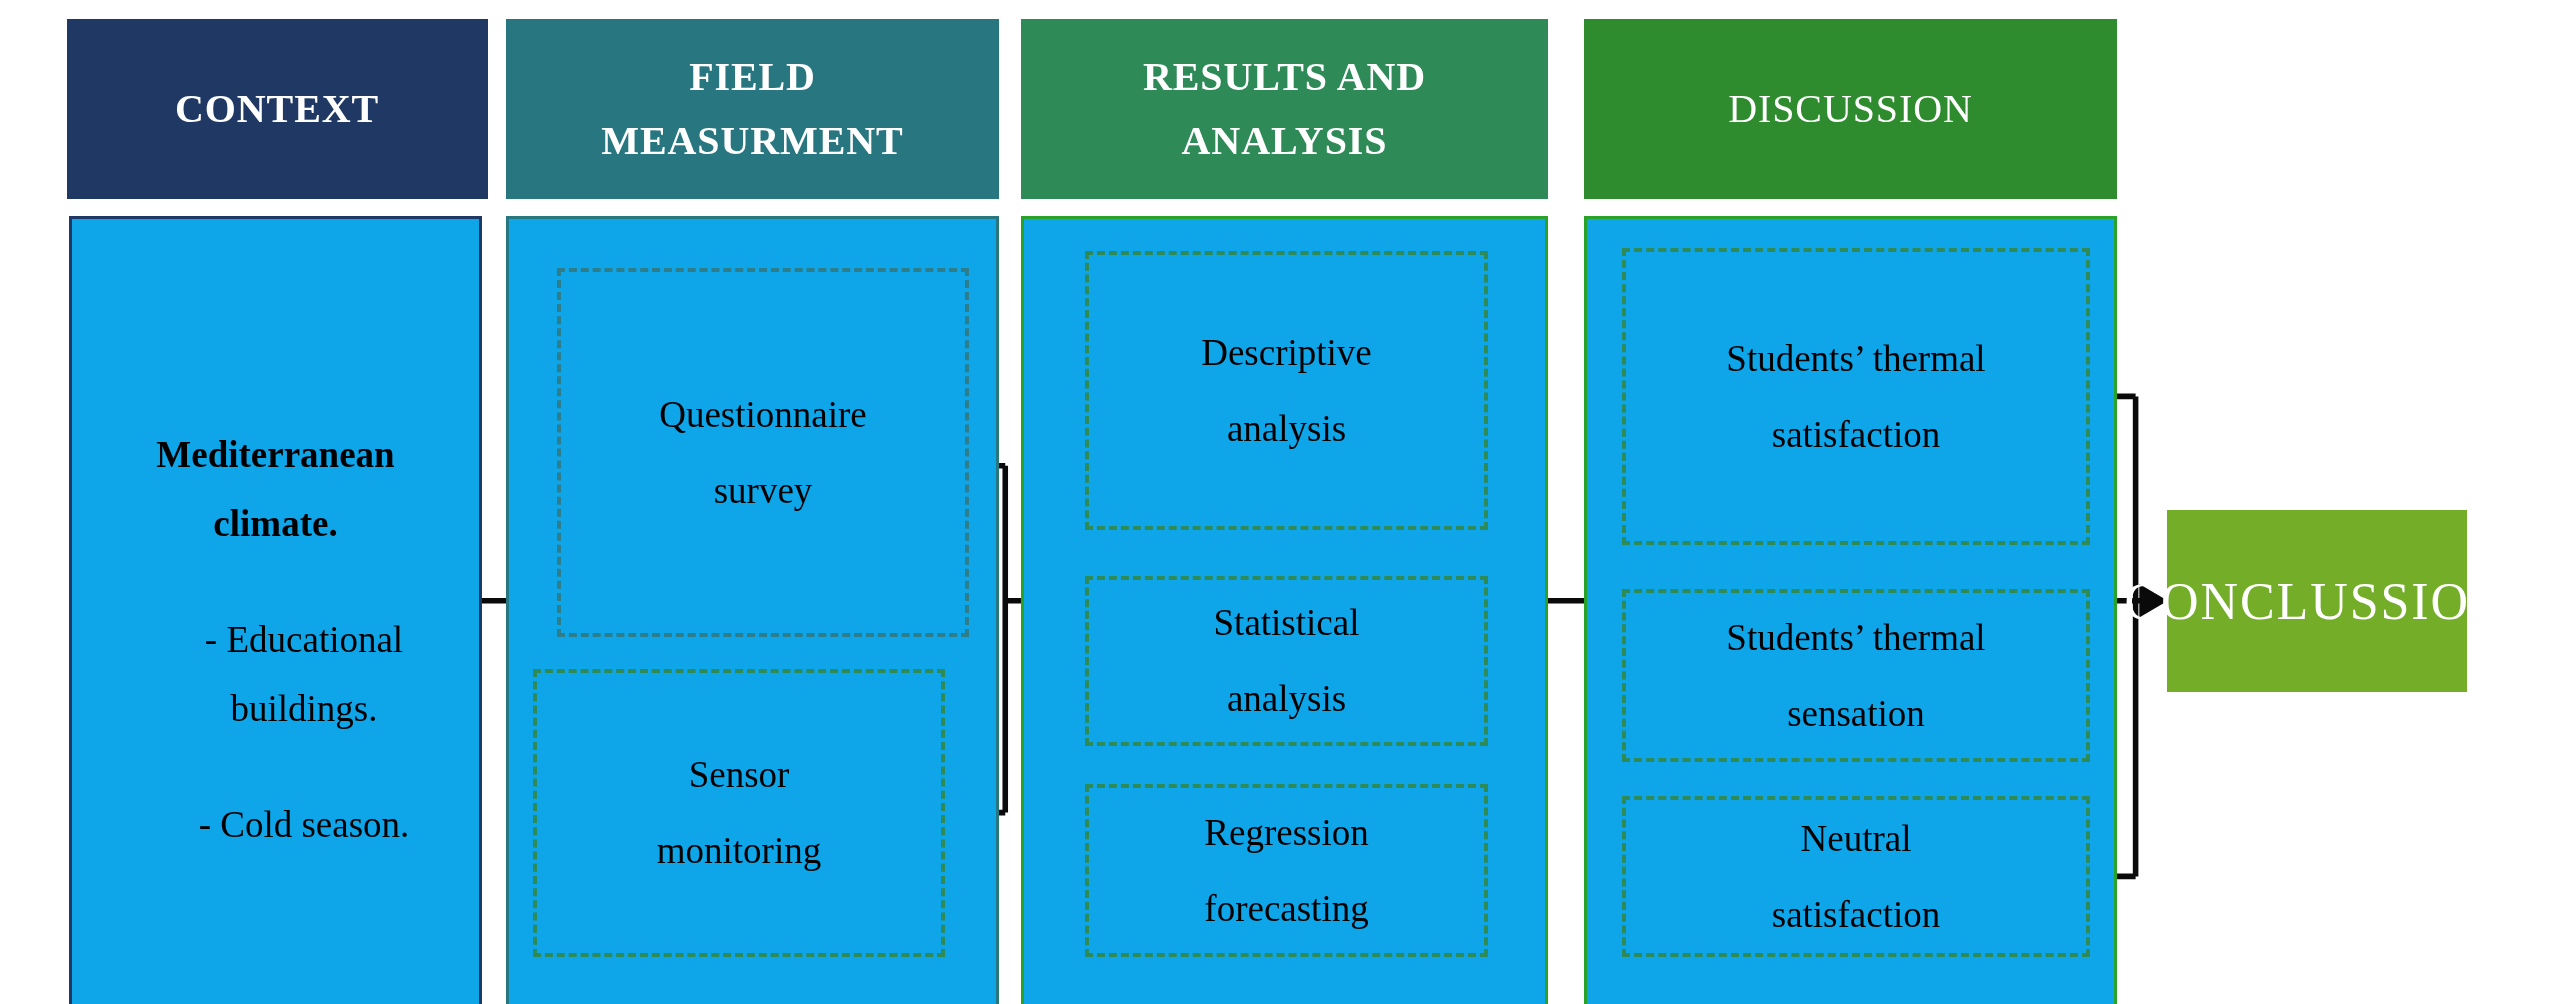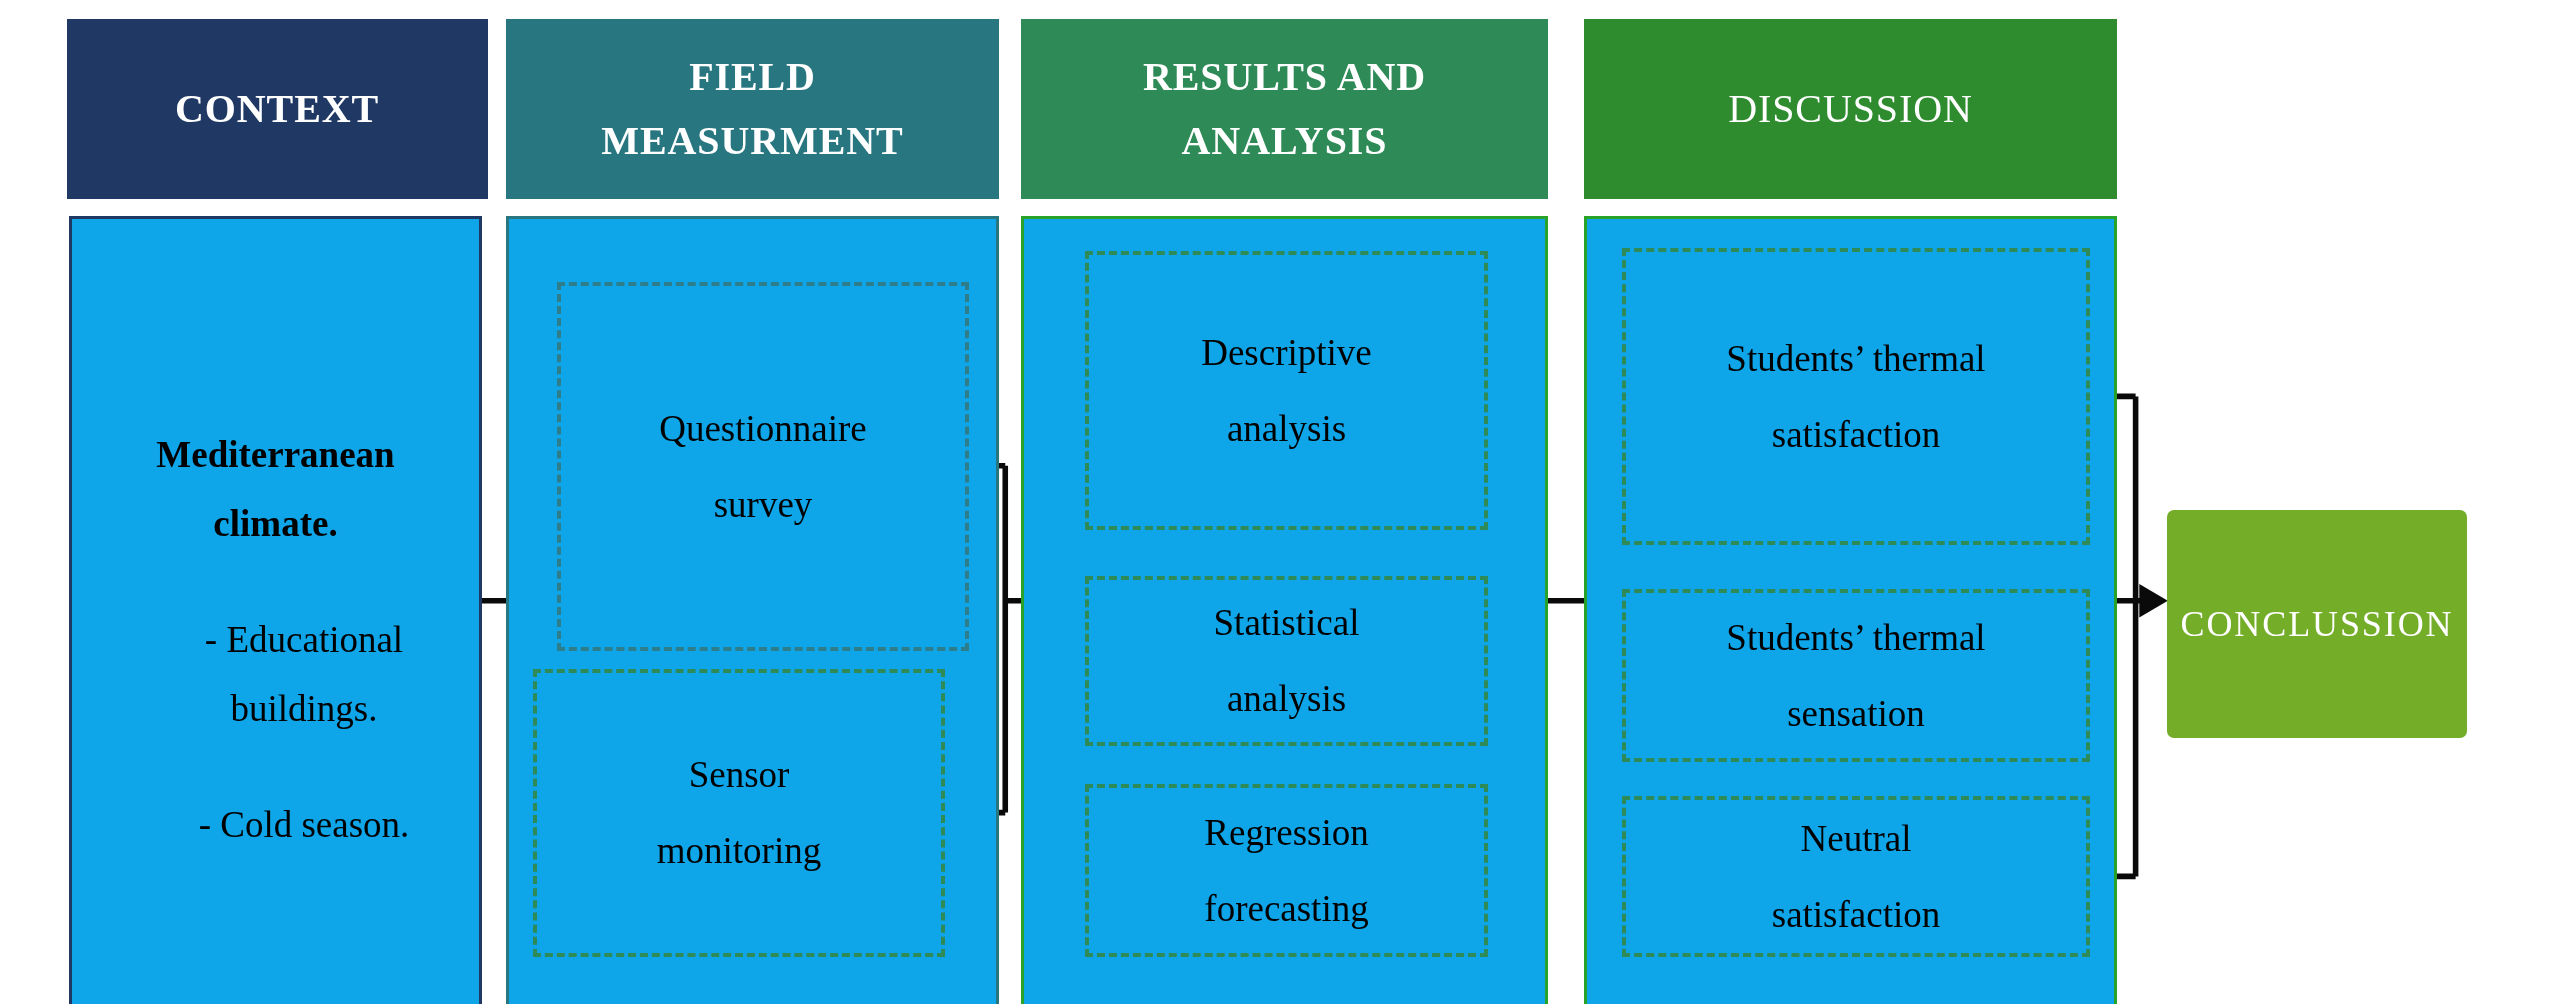--- a/index.html
+++ b/index.html
@@ -40,35 +40,35 @@
 
   .ctx-title{font-weight:bold;text-align:center;}
   .ctx-bullet{text-align:center;padding-left:59px;padding-right:2px;font-family:Liberation Serif, serif;}
 
   
   .dbox{
     position:absolute;box-sizing:border-box;border:4.3px dashed #2e8b57;
     display:flex;align-items:center;justify-content:center;
     text-align:center;font-size:37px;line-height:2.05;background:transparent;
   }
-  .q-box{left:509px;top:282px;width:412px;height:369px;border-color:#2e7d8a;}
+  .q-box{left:509px;top:268px;width:412px;height:369px;border-color:#2e7d8a;}
   .s-box{left:485px;top:669px;width:412px;height:288px;}
   .d-box{left:1037px;top:251px;width:403px;height:279px;}
   .st-box{left:1037px;top:576px;width:403px;height:170px;}
   .r-box{left:1037px;top:784px;width:403px;height:173px;}
   .sat-box{left:1574px;top:248px;width:468px;height:297px;}
   .sen-box{left:1574px;top:589px;width:468px;height:173px;}
   .neu-box{left:1574px;top:796px;width:468px;height:161px;}
 
   
   .conclusion{
-    position:absolute;left:2119px;top:510px;width:300px;height:228px;
+    position:absolute;left:2119px;top:510px;width:300px;height:182px;
     background:#74ad28;color:#ffffff;
     display:flex;align-items:center;justify-content:center;
-    font-size:36px;letter-spacing:1.9px;font-weight:normal;border-radius:7px;
+    font-size:52px;letter-spacing:1.9px;font-weight:normal;
   }
 
   
   .connectors{position:absolute;left:0;top:0;width:2576px;height:1004px;pointer-events:none;}
   .connectors path{stroke:#0a0a0a;stroke-width:9;fill:none;}
   .connectors polygon{fill:#0a0a0a;stroke:none;}
 </style>
 </head>
 <body>
 

